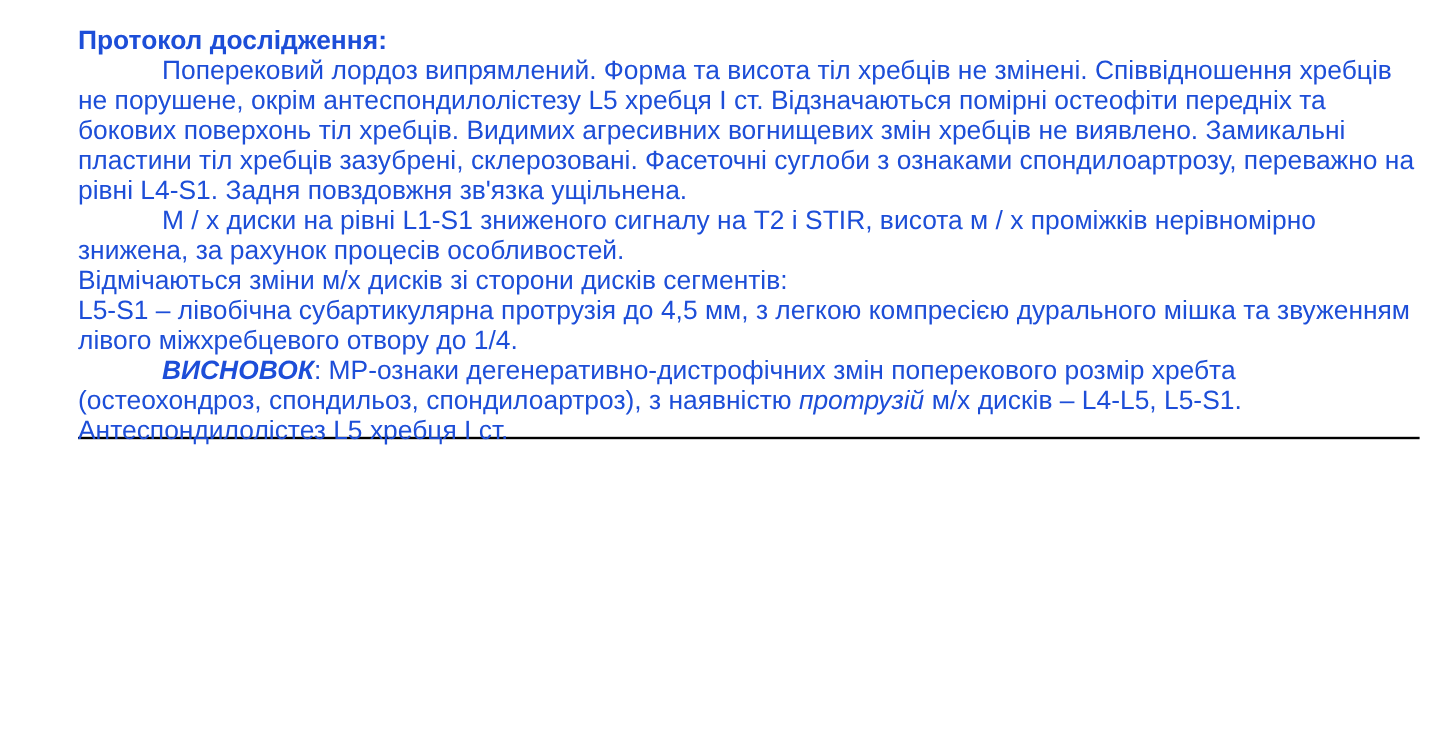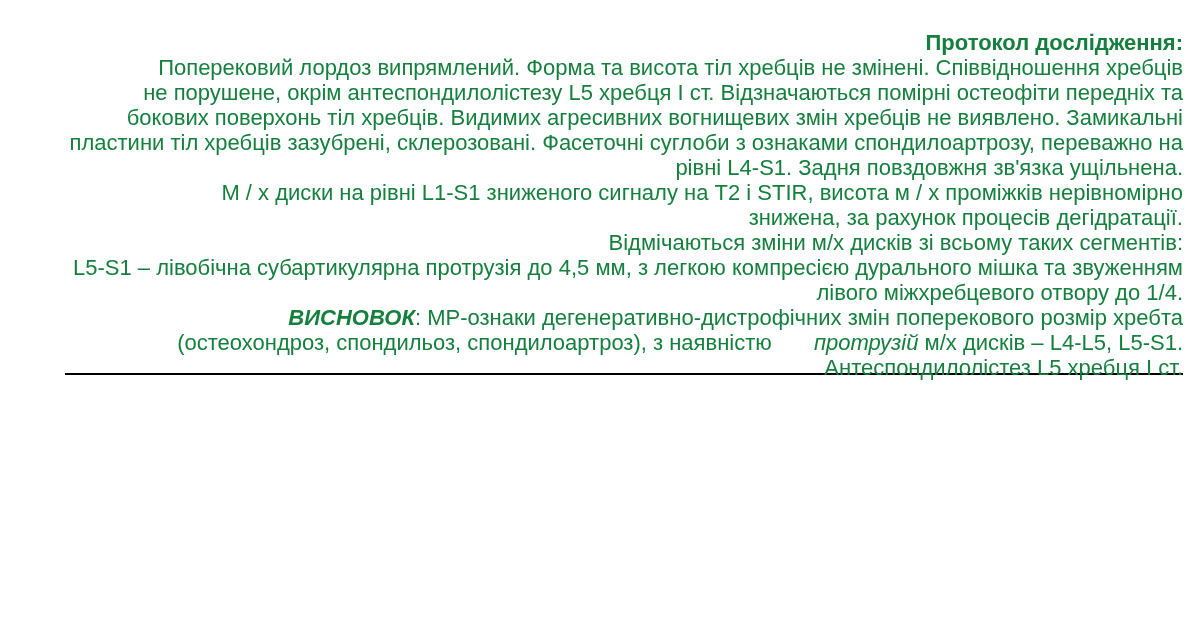--- a/index.html
+++ b/index.html
@@ -9,56 +9,56 @@
   }
   body {
     width: 1200px;
     height: 630px;
     overflow: hidden;
   }
   .page {
     box-sizing: border-box;
     width: 1118px;
     margin-left: 65px;
-    padding-top: 30px;
+    padding-top: 21px;
     font-family: "Liberation Sans", sans-serif;
     font-size: 22px;
     line-height: 25px;
-    color: #15803d;
-    text-align: right;
+    color: #1d4ed8;
+    text-align: left;
   }
   .page p {
     margin: 0;
     padding: 0;
   }
   .indent { text-indent: 70px; }
   .bold   { font-weight: bold; }
-  .italic { font-style: italic; margin-left: 36px; }
+  .italic { font-style: italic; }
   .gap-segments   { margin-top: 41px; }
   .gap-canal      { margin-top: 43px; }
   .gap-conclusion { margin-top: 43px; }
   .bottom-rule {
     border: none;
     border-top: 2px solid #000000;
     width: 100%;
     margin-top: -7px;
   }
 </style>
 </head>
 <body>
 
 <div class="page">
 
   <p class="bold">Протокол дослідження:</p>
 
   <p class="indent">Поперековий лордоз випрямлений. Форма та висота тіл хребців не змінені. Співвідношення хребців не порушене, окрім антеспондилолістезу L5 хребця I ст. Відзначаються помірні остеофіти передніх та бокових поверхонь тіл хребців. Видимих агресивних вогнищевих змін хребців не виявлено. Замикальні пластини тіл хребців зазубрені, склерозовані. Фасеточні суглоби з ознаками спондилоартрозу, переважно на рівні L4-S1. Задня повздовжня зв'язка ущільнена.</p>
 
-  <p class="indent">М / х диски на рівні L1-S1 зниженого сигналу на Т2 і STIR, висота м / х проміжків нерівномірно знижена, за рахунок процесів дегідратації.</p>
+  <p class="indent">М / х диски на рівні L1-S1 зниженого сигналу на Т2 і STIR, висота м / х проміжків нерівномірно знижена, за рахунок процесів особливостей.</p>
 
-  <p>Відмічаються зміни м/х дисків зі всьому таких сегментів:</p>
+  <p>Відмічаються зміни м/х дисків зі сторони дисків сегментів:</p>
 
 
   <p>L5-S1 – лівобічна субартикулярна протрузія до 4,5 мм, з легкою компресією дурального мішка та звуженням лівого міжхребцевого отвору до 1/4.</p>
 
 
 
   <p class="indent gap-conclusion"><span class="bold italic">ВИСНОВОК</span><span>: МР-ознаки дегенеративно-дистрофічних змін поперекового розмір хребта (остеохондроз, спондильоз, спондилоартроз), з наявністю </span><span class="italic">протрузій</span><span> м/х дисків – L4-L5, L5-S1. Антеспондилолістез L5 хребця I ст.</span></p>
 
 
   <div class="bottom-rule"></div>

